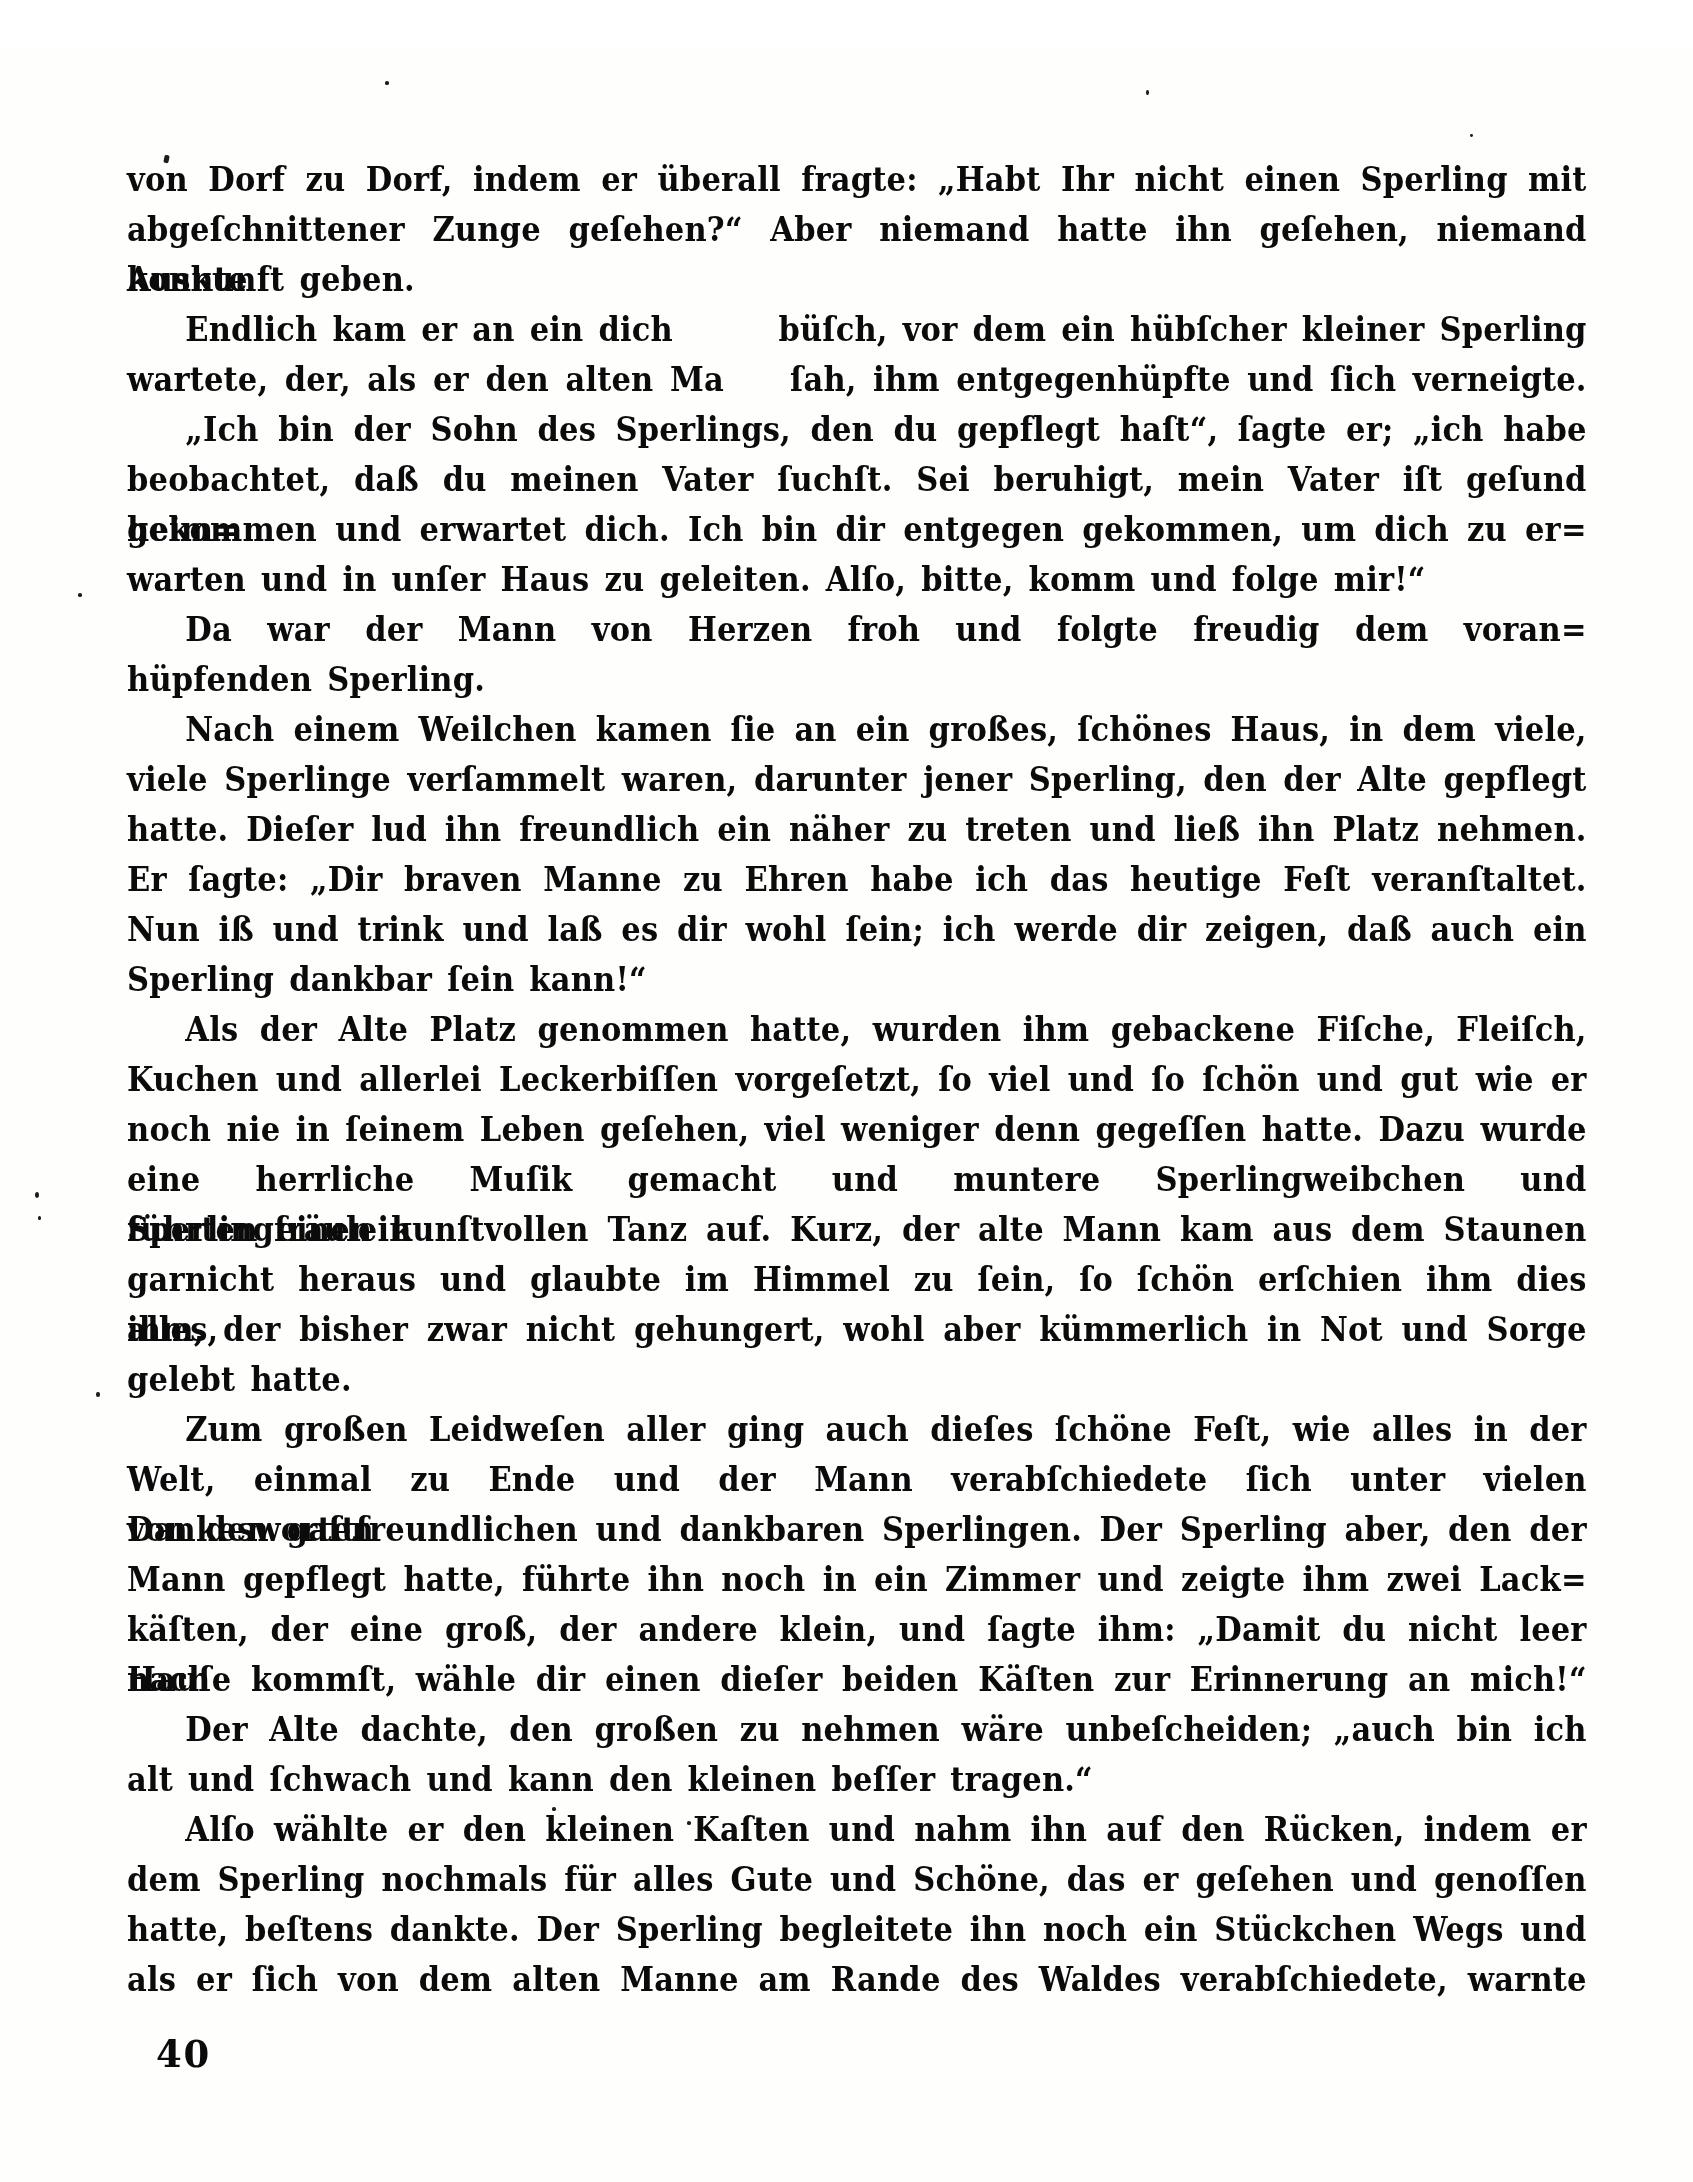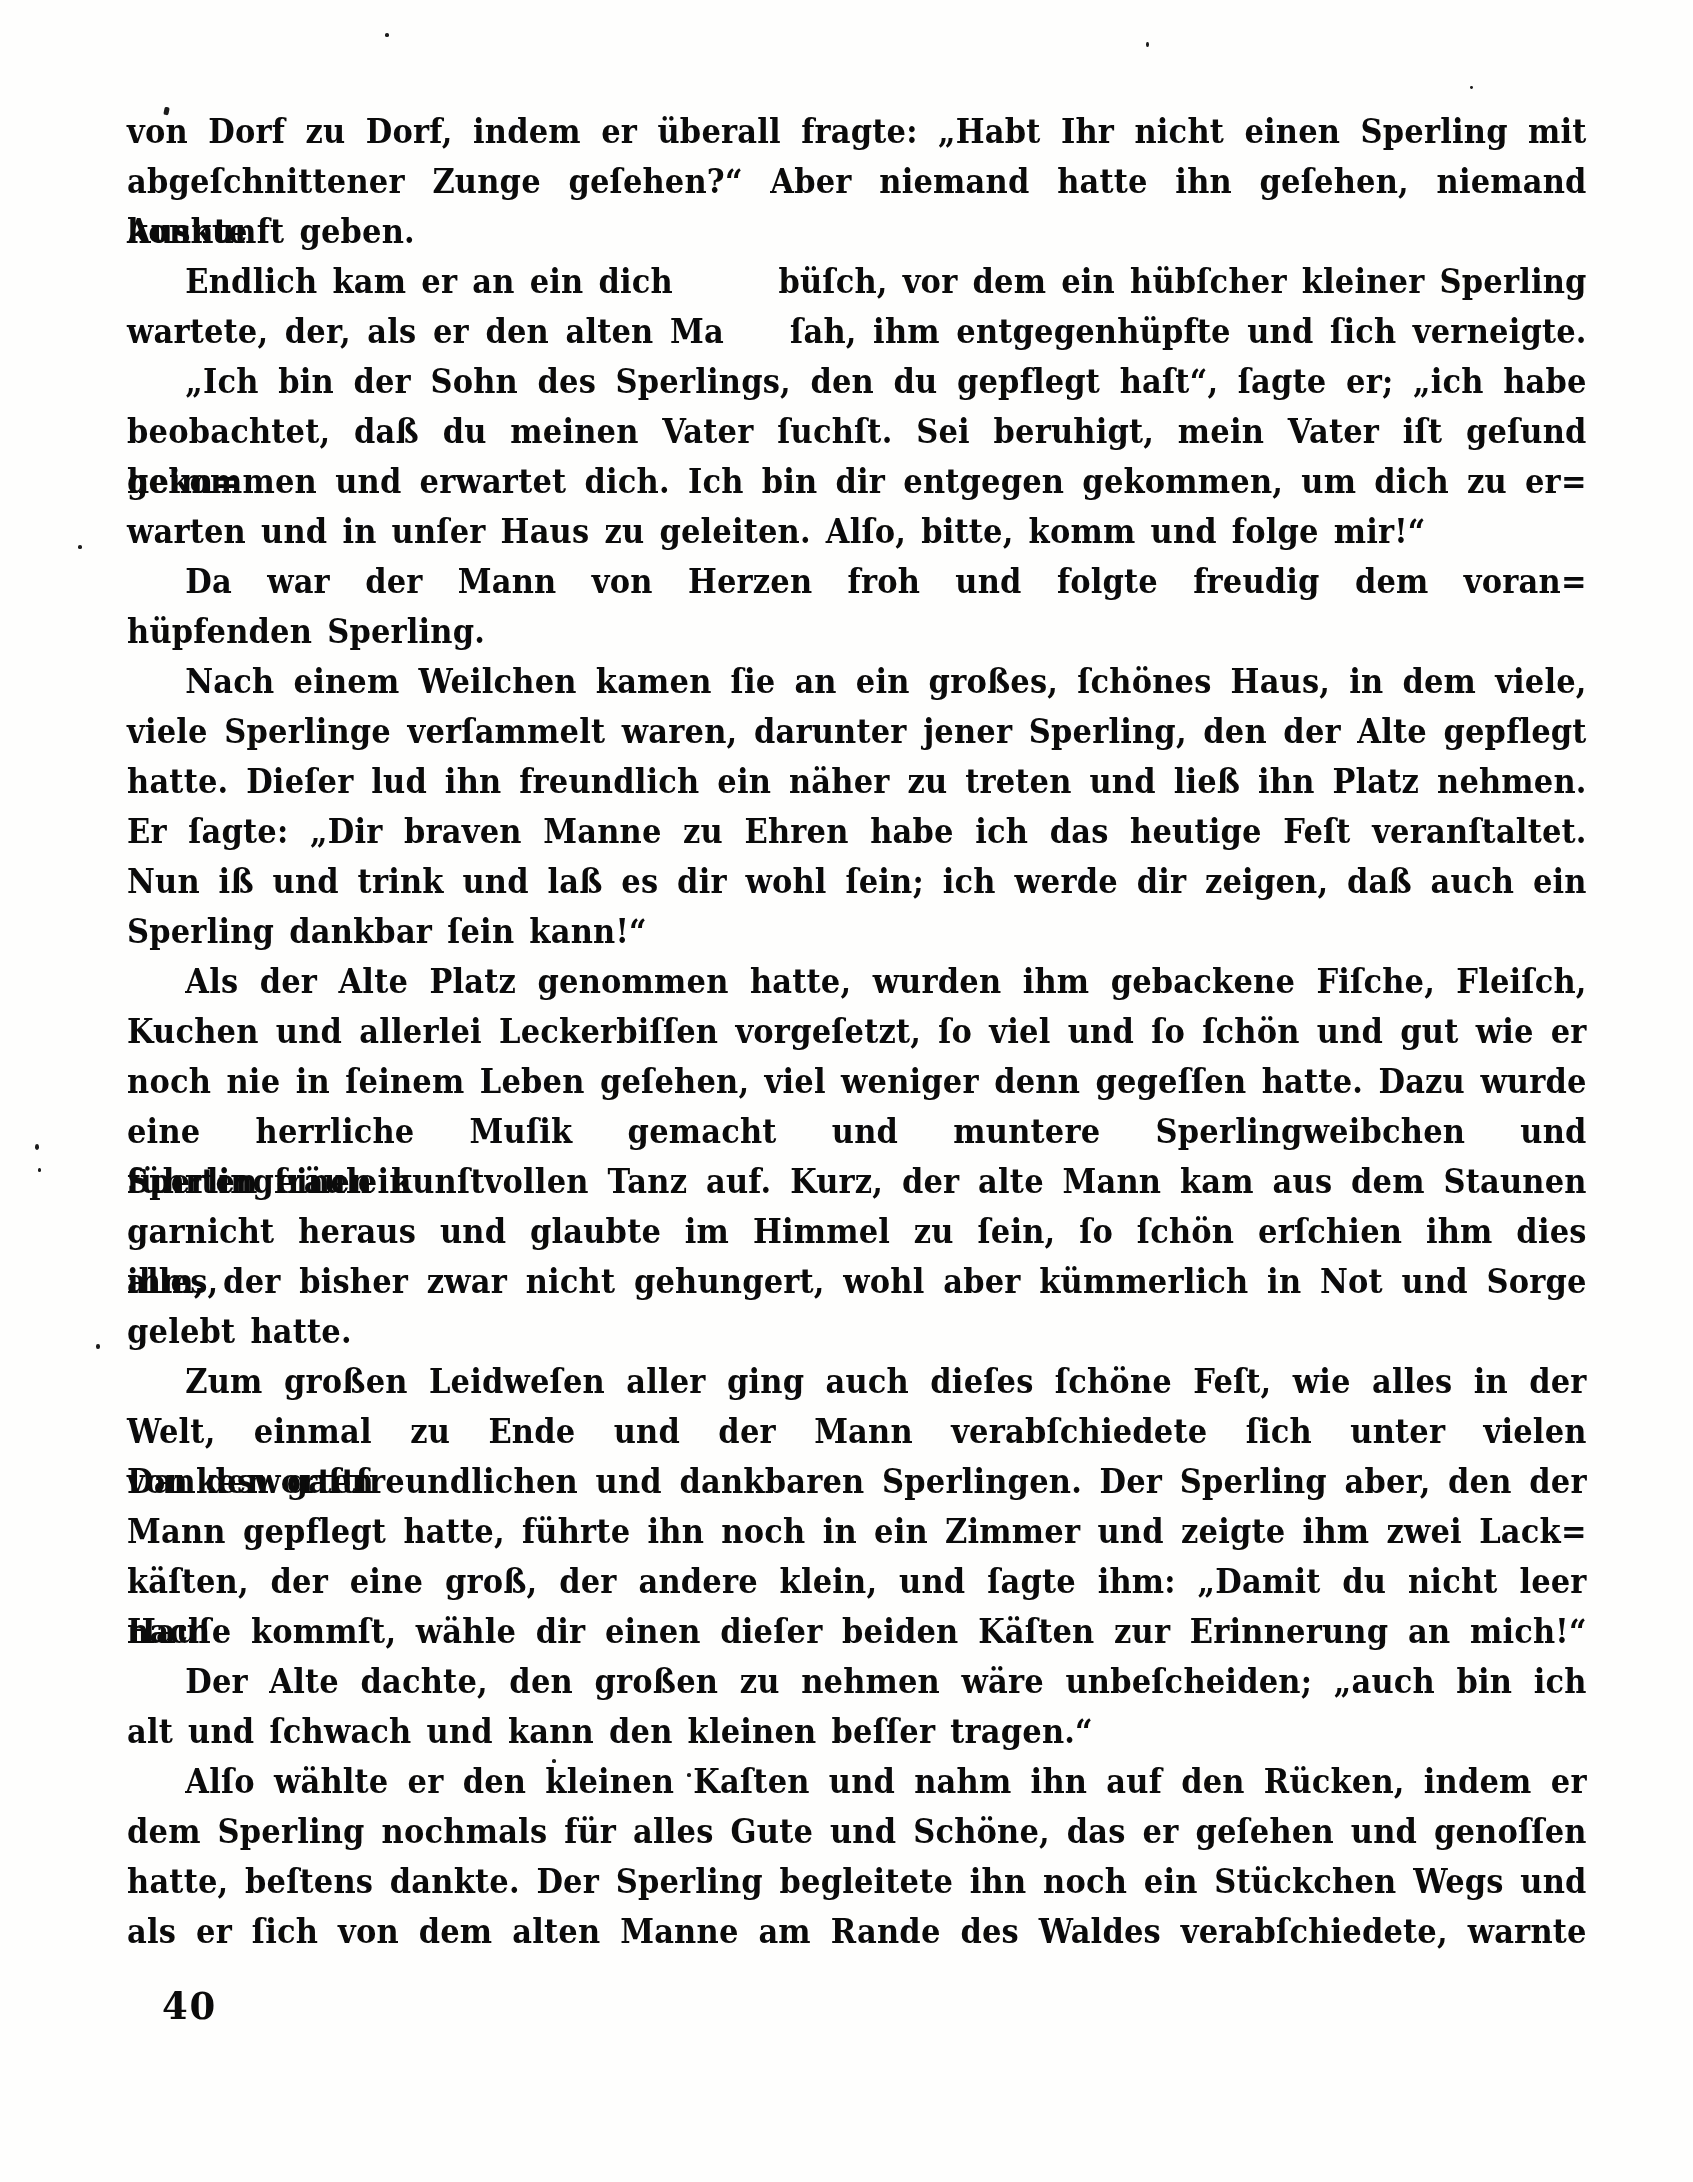--- a/index.html
+++ b/index.html
@@ -12,20 +12,21 @@
     height: 2183px;
     position: relative;
     overflow: hidden;
     font-family: "DejaVu Serif", serif;
     color: #0a0a0a;
   }
   .page {
     position: absolute;
     inset: 0;
     background: #fefefd;
+    margin-top: 48px;
   }
   .text-block {
     position: absolute;
     left: 127px;
     top: 107px;
     width: 1578px;               
     transform: scaleX(0.925);    
     transform-origin: 0 0;
   }
   .line {
@@ -42,21 +43,21 @@
   .line.just {
     white-space: normal;
     text-align: justify;
     text-align-last: justify;
   }
   .line.indent {
     text-indent: 63px;
   }
   .page-number {
     position: absolute;
-    left: 162px;
+    left: 156px;
     top: 1984px;
     font-size: 37px;
     font-weight: 700;
     color: #0b0b0b;
     letter-spacing: 1.8px;
   }
   
   .speck {
     position: absolute;
     background: #1c1c1c;

